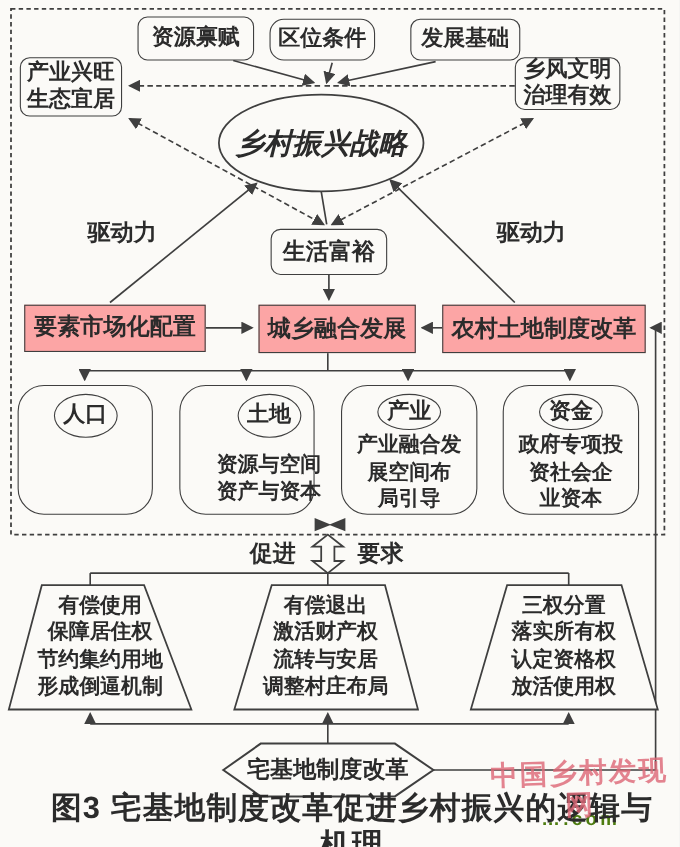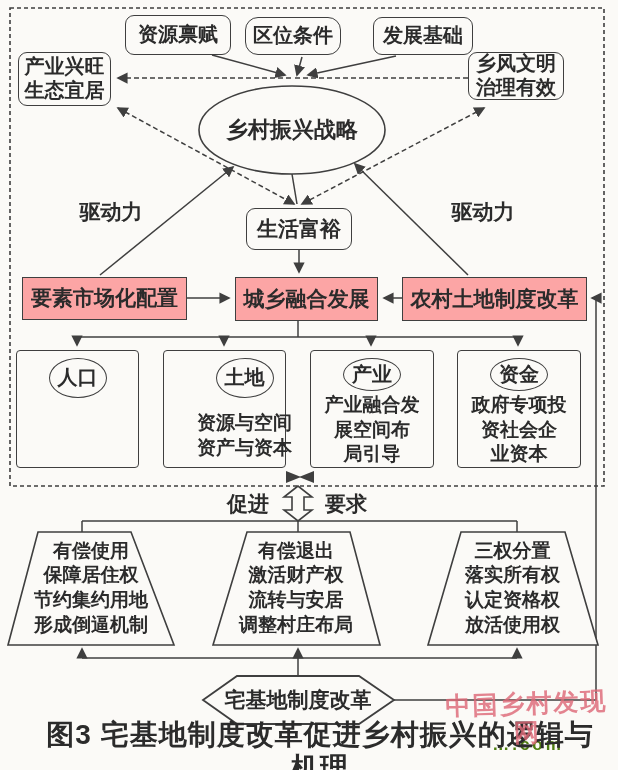--- a/index.html
+++ b/index.html
@@ -9,24 +9,24 @@
     color:#2b2b2b;overflow:hidden;
   }
   .stage svg{position:absolute;left:0;top:0;z-index:0;}
   .lbl{
     position:absolute;z-index:2;display:flex;align-items:center;justify-content:center;
     text-align:center;white-space:pre-line;font-weight:600;line-height:1.18;
     box-sizing:border-box;
   }
   .rbox{border:1.6px solid #3f3f3f;border-radius:9px;background:#fbfaf7;}
   .sqbox{border:1.7px solid #3f3f3f;background:#fca5a5;}
-  .bigbox{border:1.7px solid #3f3f3f;border-radius:4px;background:#fbfaf7;
+  .bigbox{border:1.7px solid #3f3f3f;border-radius:24px;background:#fbfaf7;
           flex-direction:column;justify-content:flex-start;}
   .oval{border:1.5px solid #3f3f3f;border-radius:50%;background:#fbfaf7;}
-  .f20{font-size:20px;} .f21{font-size:21px;} .f22{font-size:22px;}
+  .f20{font-size:20px;} .f21{font-size:21px;} .f22{font-size:26px;font-style:italic;}
   .f19{font-size:19px;line-height:1.3;}
   .caption{font-size:28px;font-weight:700;letter-spacing:1px;justify-content:flex-start;}
   .wmark{color:rgba(221,105,120,0.82);font-size:25px;font-weight:700;
          letter-spacing:2px;transform:rotate(-2deg);z-index:3;}
   .wmark2{color:#4d7c0f;font-size:17px;font-weight:700;letter-spacing:3px;z-index:1;}
 </style>
 </head>
 <body>
 
 <div class="stage">

